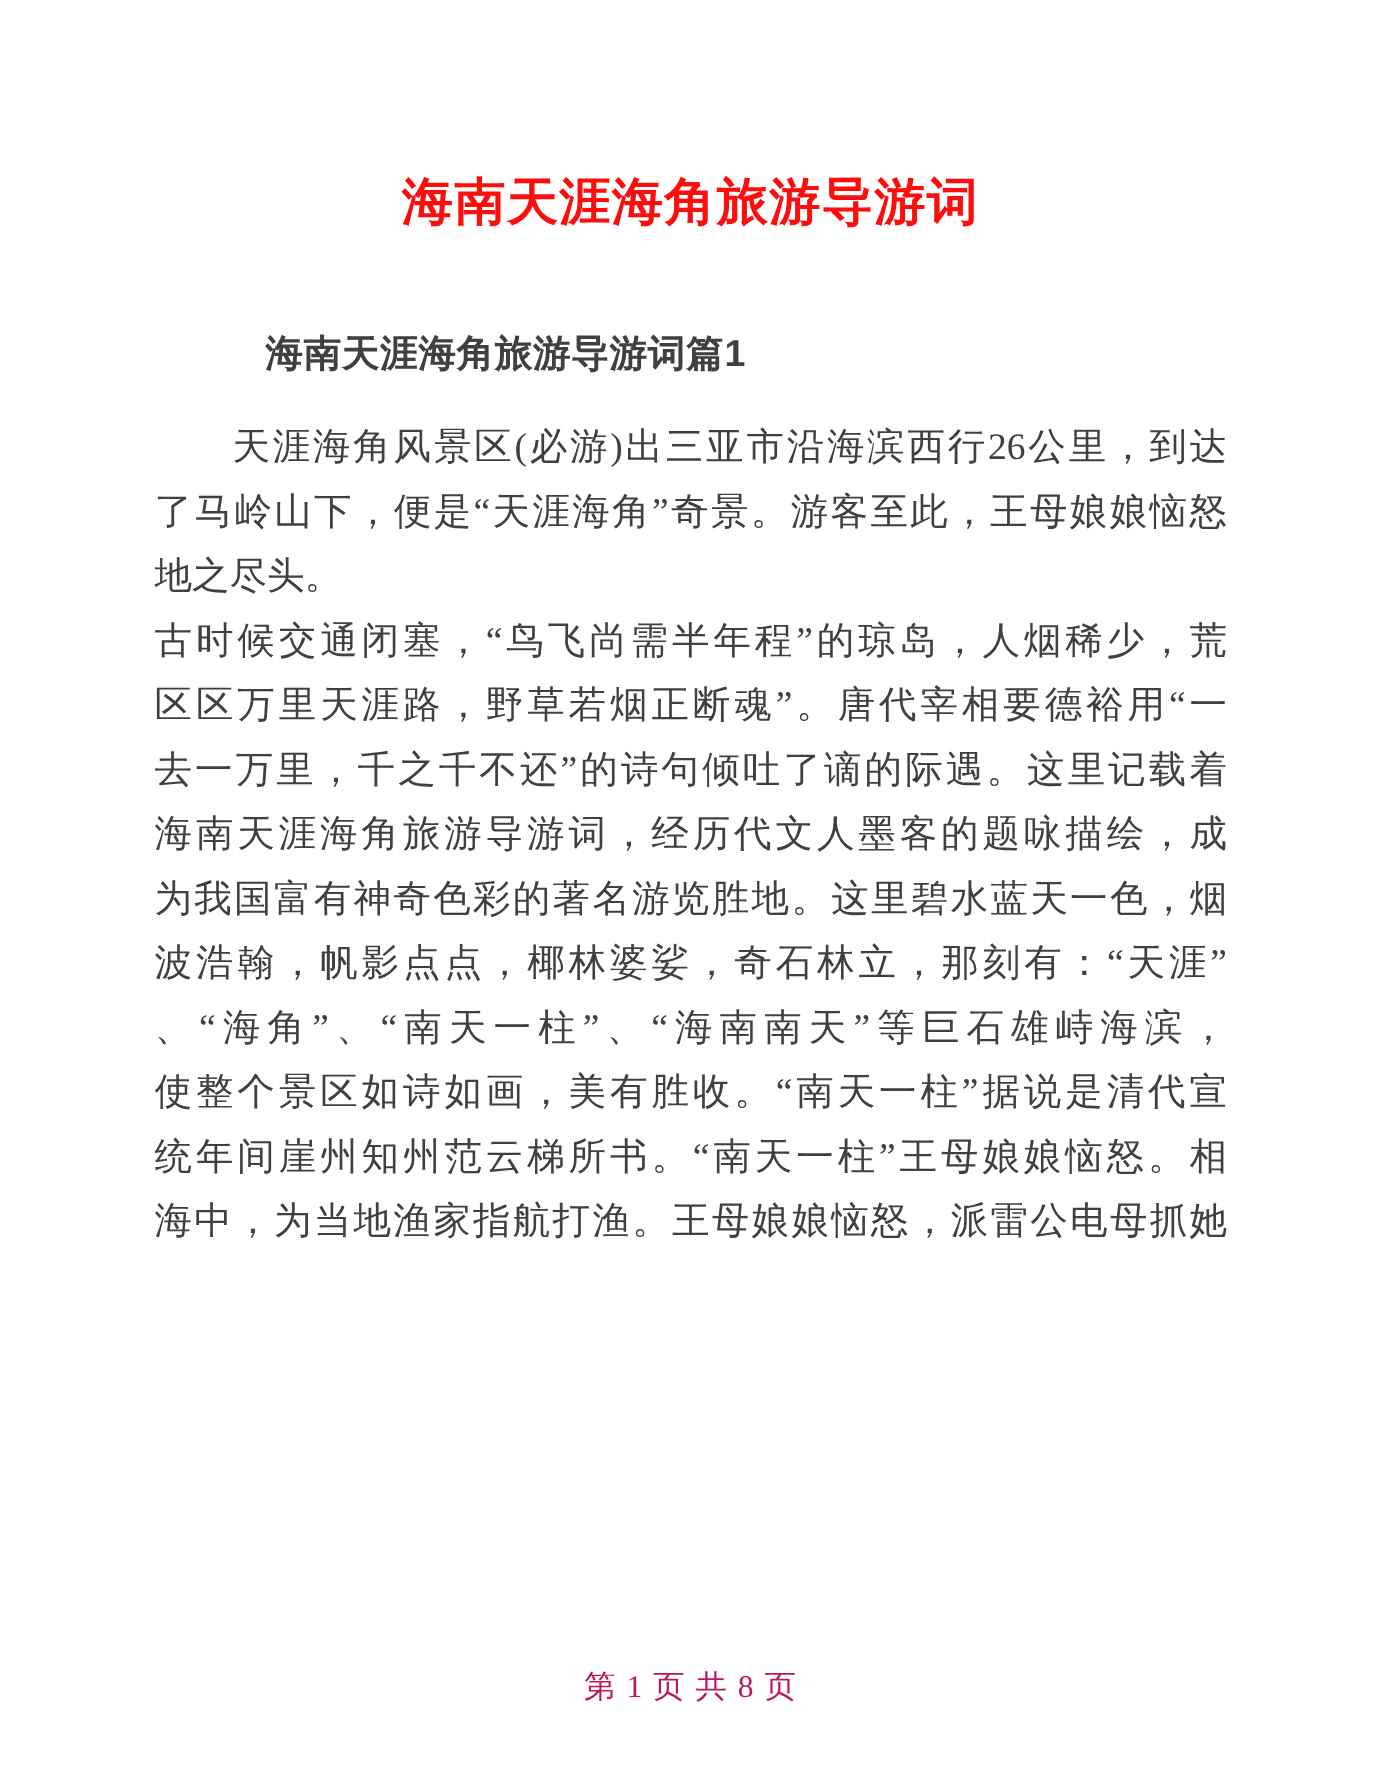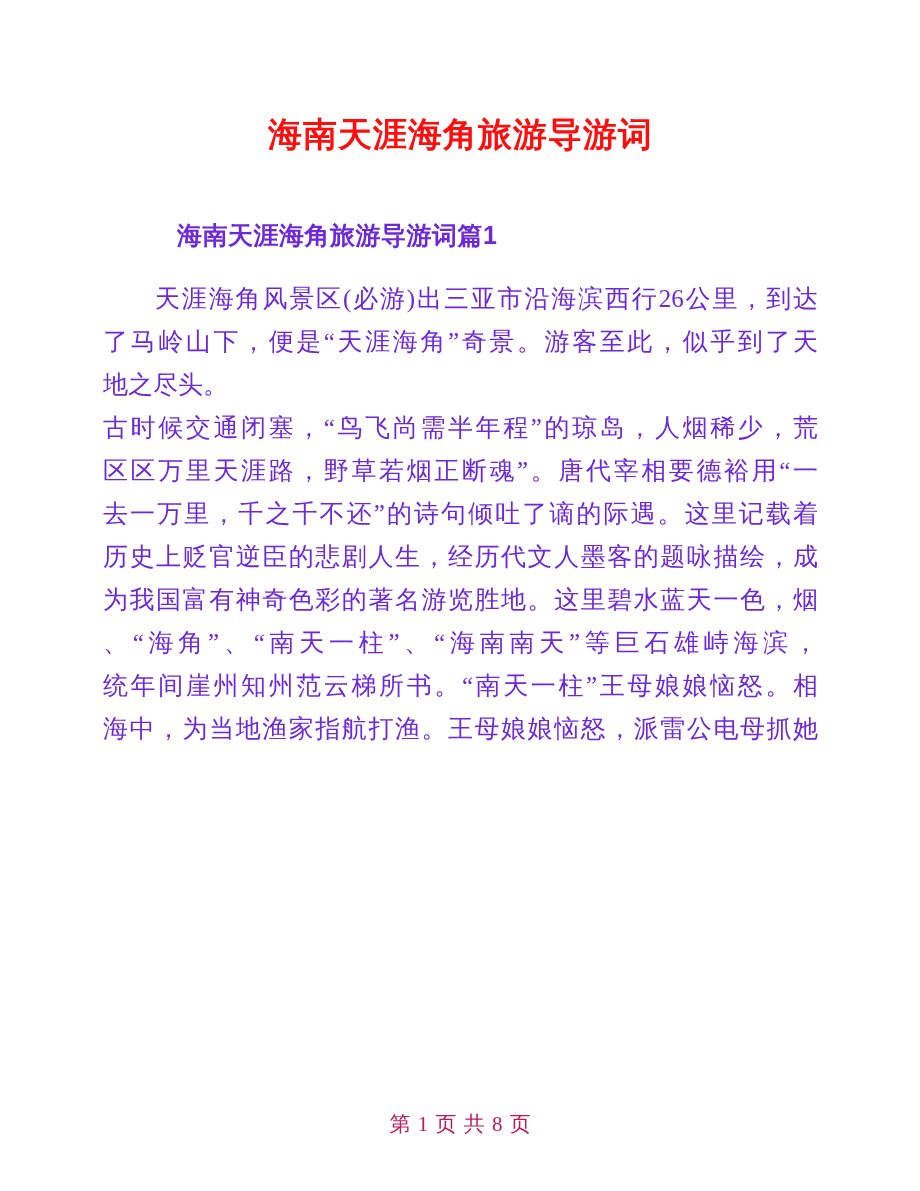--- a/index.html
+++ b/index.html
@@ -74,30 +74,32 @@
     letter-spacing: 1px;
     white-space: nowrap;
   }
 </style>
 </head>
 <body>
 
 <div class="page" style="background: rgb(255, 255, 255);">
   <h1 class="doc-title" style="color: rgb(254, 13, 13);">海南天涯海角旅游导游词</h1>
 
-  <h2 class="doc-subtitle" style="color: #6d28d9;">海南天涯海角旅游导游词篇1</h2>
+  <h2 class="doc-subtitle" style="color: #404040;">海南天涯海角旅游导游词篇1</h2>
 
-  <div class="body-text" style="color: #6d28d9;">
+  <div class="body-text" style="color: #404040;">
       <div class="body-line indent">天涯海角风景区(必游)出三亚市沿海滨西行26公里，到达</div>
-      <div class="body-line">了马岭山下，便是“天涯海角”奇景。游客至此，似乎到了天</div>
+      <div class="body-line">了马岭山下，便是“天涯海角”奇景。游客至此，王母娘娘恼怒</div>
       <div class="body-line no-fill">地之尽头。</div>
       <div class="body-line">古时候交通闭塞，“鸟飞尚需半年程”的琼岛，人烟稀少，荒</div>
       <div class="body-line">区区万里天涯路，野草若烟正断魂”。唐代宰相要德裕用“一</div>
       <div class="body-line">去一万里，千之千不还”的诗句倾吐了谪的际遇。这里记载着</div>
-      <div class="body-line">历史上贬官逆臣的悲剧人生，经历代文人墨客的题咏描绘，成</div>
+      <div class="body-line">海南天涯海角旅游导游词，经历代文人墨客的题咏描绘，成</div>
       <div class="body-line">为我国富有神奇色彩的著名游览胜地。这里碧水蓝天一色，烟</div>
+      <div class="body-line">波浩翰，帆影点点，椰林婆娑，奇石林立，那刻有：“天涯”</div>
       <div class="body-line">、“海角”、“南天一柱”、“海南南天”等巨石雄峙海滨，</div>
+      <div class="body-line">使整个景区如诗如画，美有胜收。“南天一柱”据说是清代宣</div>
       <div class="body-line">统年间崖州知州范云梯所书。“南天一柱”王母娘娘恼怒。相</div>
       <div class="body-line">海中，为当地渔家指航打渔。王母娘娘恼怒，派雷公电母抓她</div>
     </div>
 
   <div class="page-footer" style="color: #be185d;">第 1 页 共 8 页</div>
 </div>
 
 </body></html>

